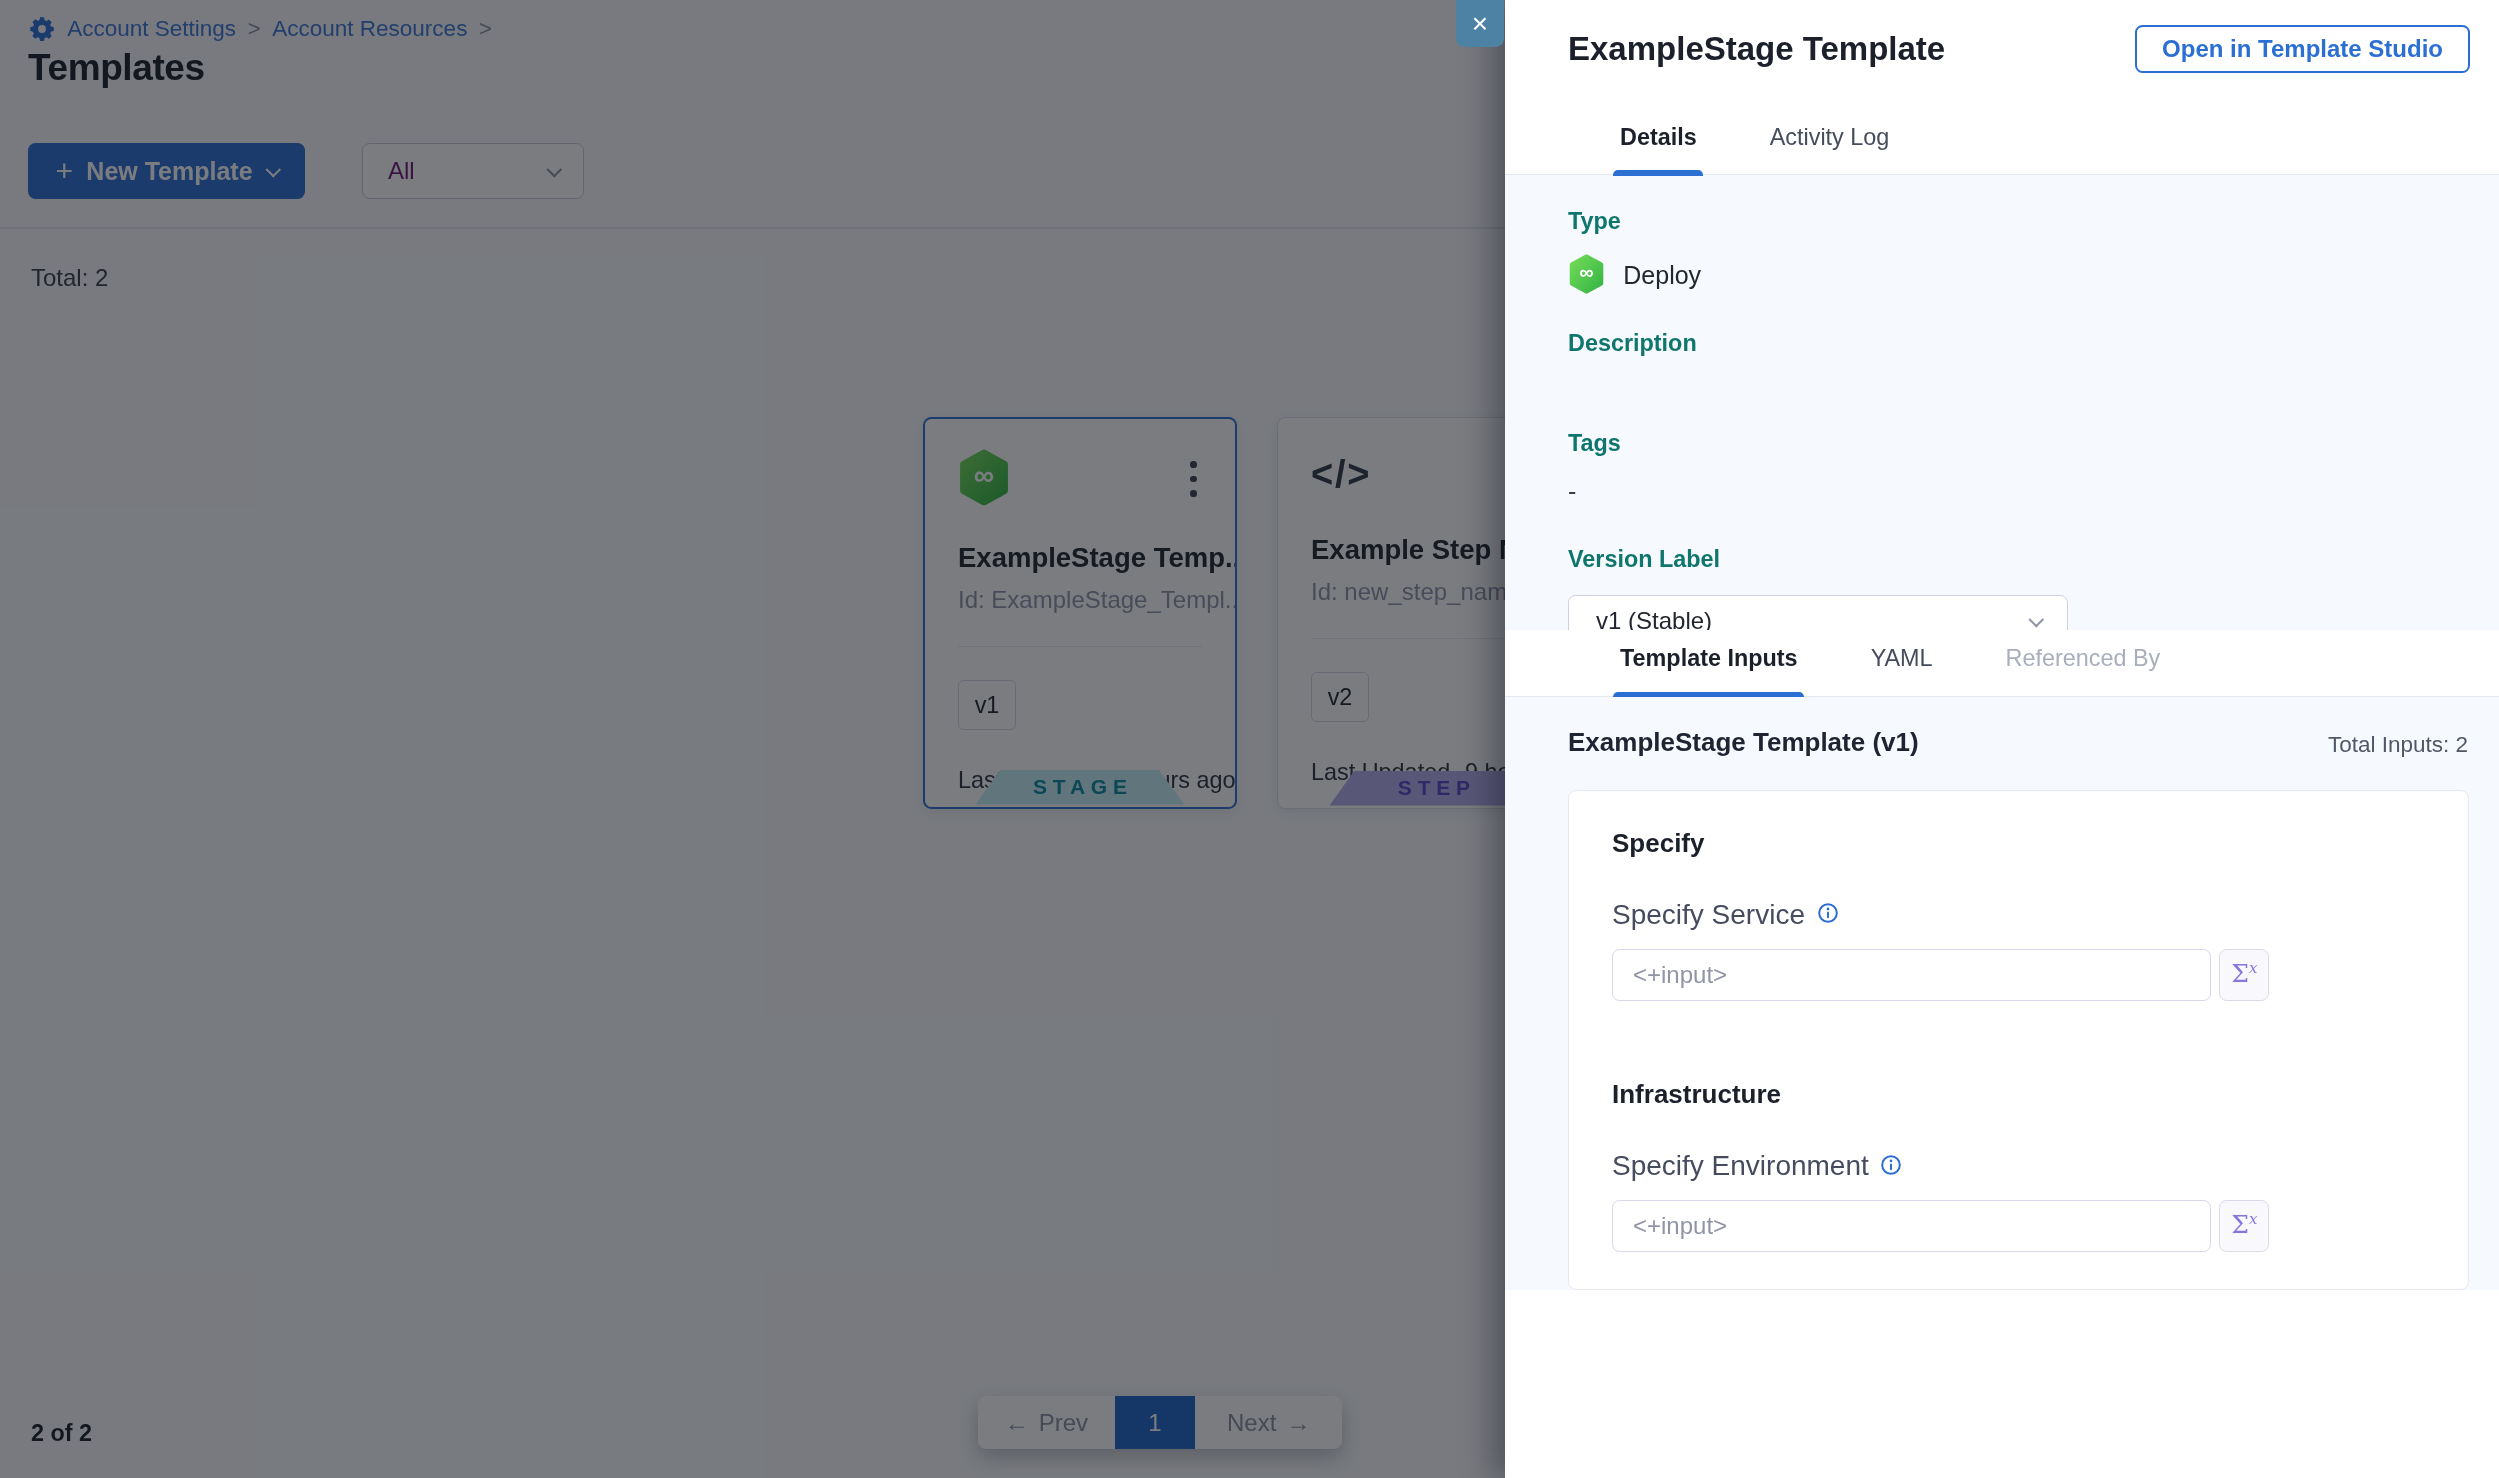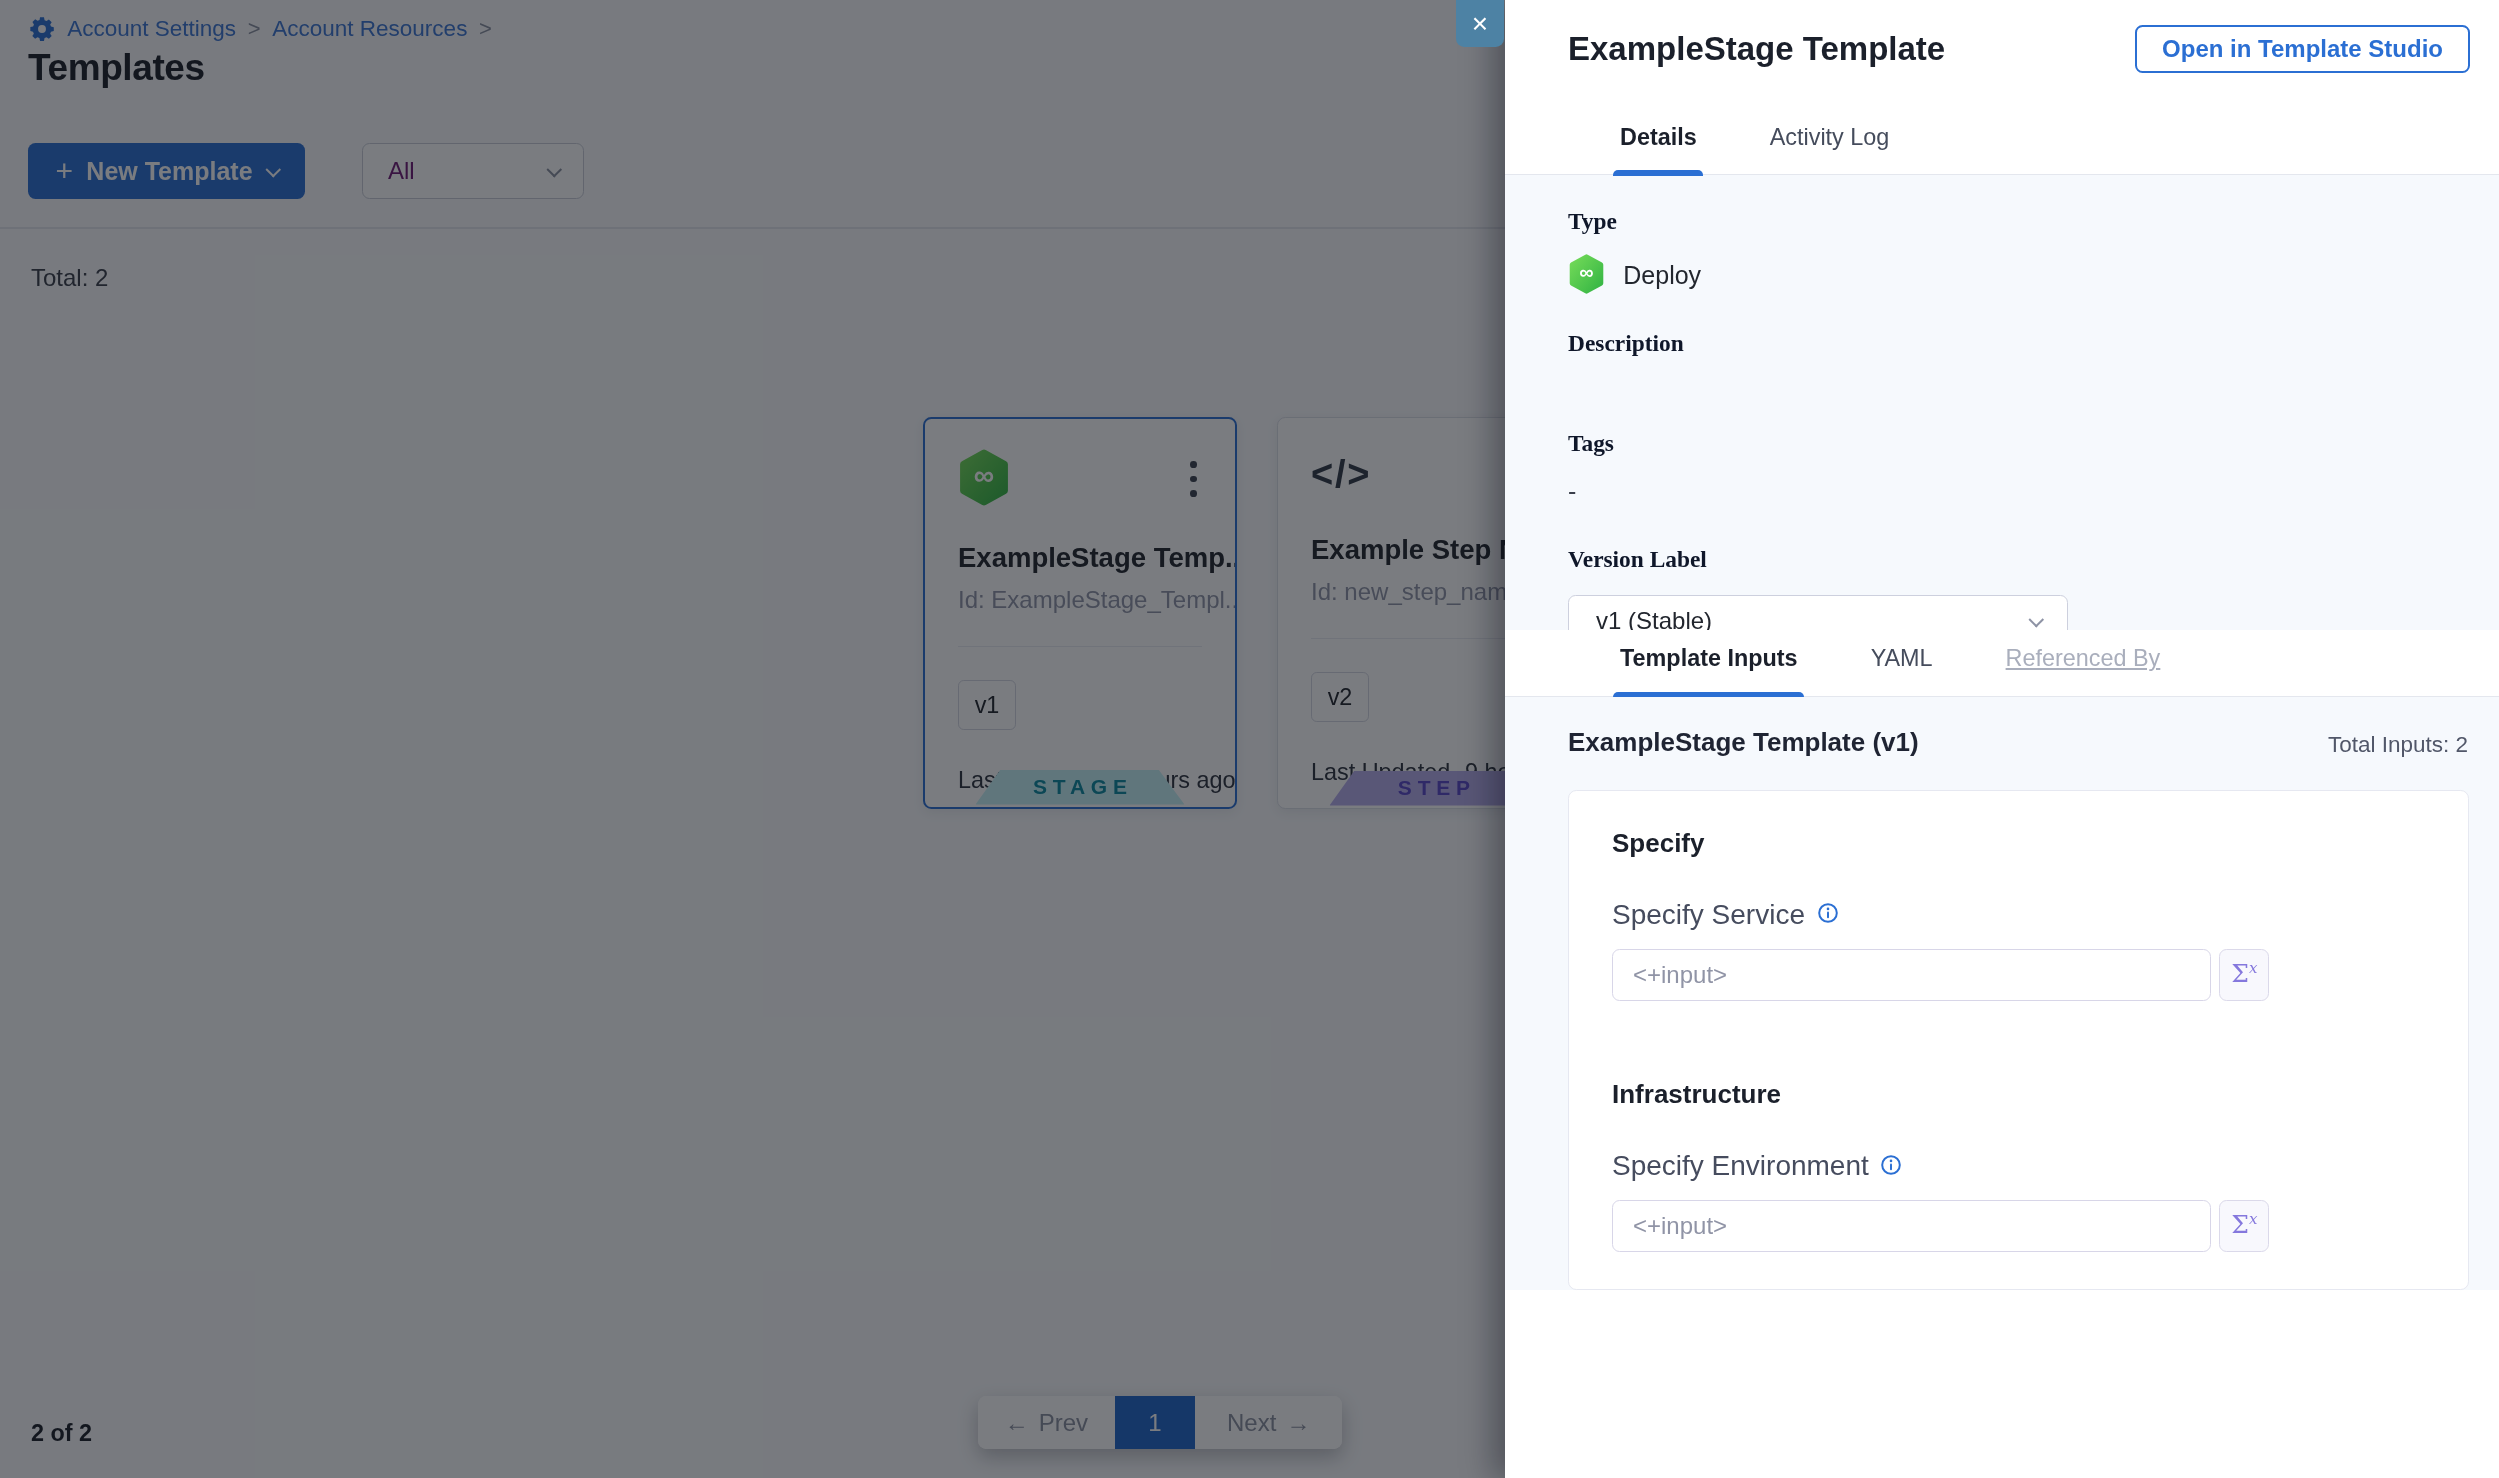--- a/index.html
+++ b/index.html
@@ -71,24 +71,24 @@
     box-shadow:-11.7px 0 30px rgba(5,10,20,.35); }
   .d-header { position:relative; height:109px; background:#fff; }
   .d-title { position:absolute; left:63px; top:30px; font-size:33px; font-weight:700; color:#1b202b; }
   .btn-outline { position:absolute; right:30px; top:25px; height:48px; padding:0 25px; background:#fff;
     border:2.5px solid #2b6fd3; border-radius:7.5px; color:#2b6fd3; font-size:24px; font-weight:600; cursor:pointer; font-family:inherit; }
   .tabs { position:relative; display:flex; gap:73px; padding:0 67px; border-bottom:1.7px solid #e4e7ee; background:#fff; }
   .tab { position:relative; padding:15px 0 23.4px 0; font-size:23.4px; color:#454c5c; cursor:pointer; background:none; border:none; font-family:inherit; }
   .tab.active { color:#1b202b; font-weight:700;margin-left:48px; }
   .tab.active::after { content:""; position:absolute; left:-6.7px; right:-6.7px; bottom:-1.7px; height:5.8px;
     background:#2b6fd3; border-radius:5px 5px 0 0; }
-  .tab.disabled { color:#a9aebc; cursor:default;text-decoration:underline; }
+  .tab.disabled { color:#a9aebc; cursor:default; }
   .d-body { background:#f6f9fd; }
   .details-pane { padding:33px 67px 0 63px; height:455px; }
-  .f-label { font-size:23.4px; font-weight:700; color:#0f172a;font-family:Liberation Serif, serif; }
+  .f-label { font-size:23.4px; font-weight:700; color:#0f766e; }
   .type-row { display:flex; align-items:center; gap:18.3px; margin:18.3px 0 33px 0; }
   .type-val { font-size:25px; color:#22262e; }
   .f-gap-desc { height:73px; }
   .f-gap-tags { margin-top:20px; margin-bottom:40px; font-size:25px; color:#3a3f4b; }
   .vl-select { margin-top:22px; display:flex; align-items:center; justify-content:space-between; width:500px; height:53px;
     padding:0 27px; background:#fff; border:1.7px solid #cdd0de; border-radius:7.5px; font-size:24px; color:#22262e; cursor:pointer; }
   .vl-select .chev { border-color:#8e93a5; }
 
   .tabs2 { margin-top:0; }
   .inputs-pane { padding:30px 32px 0 63px; }

